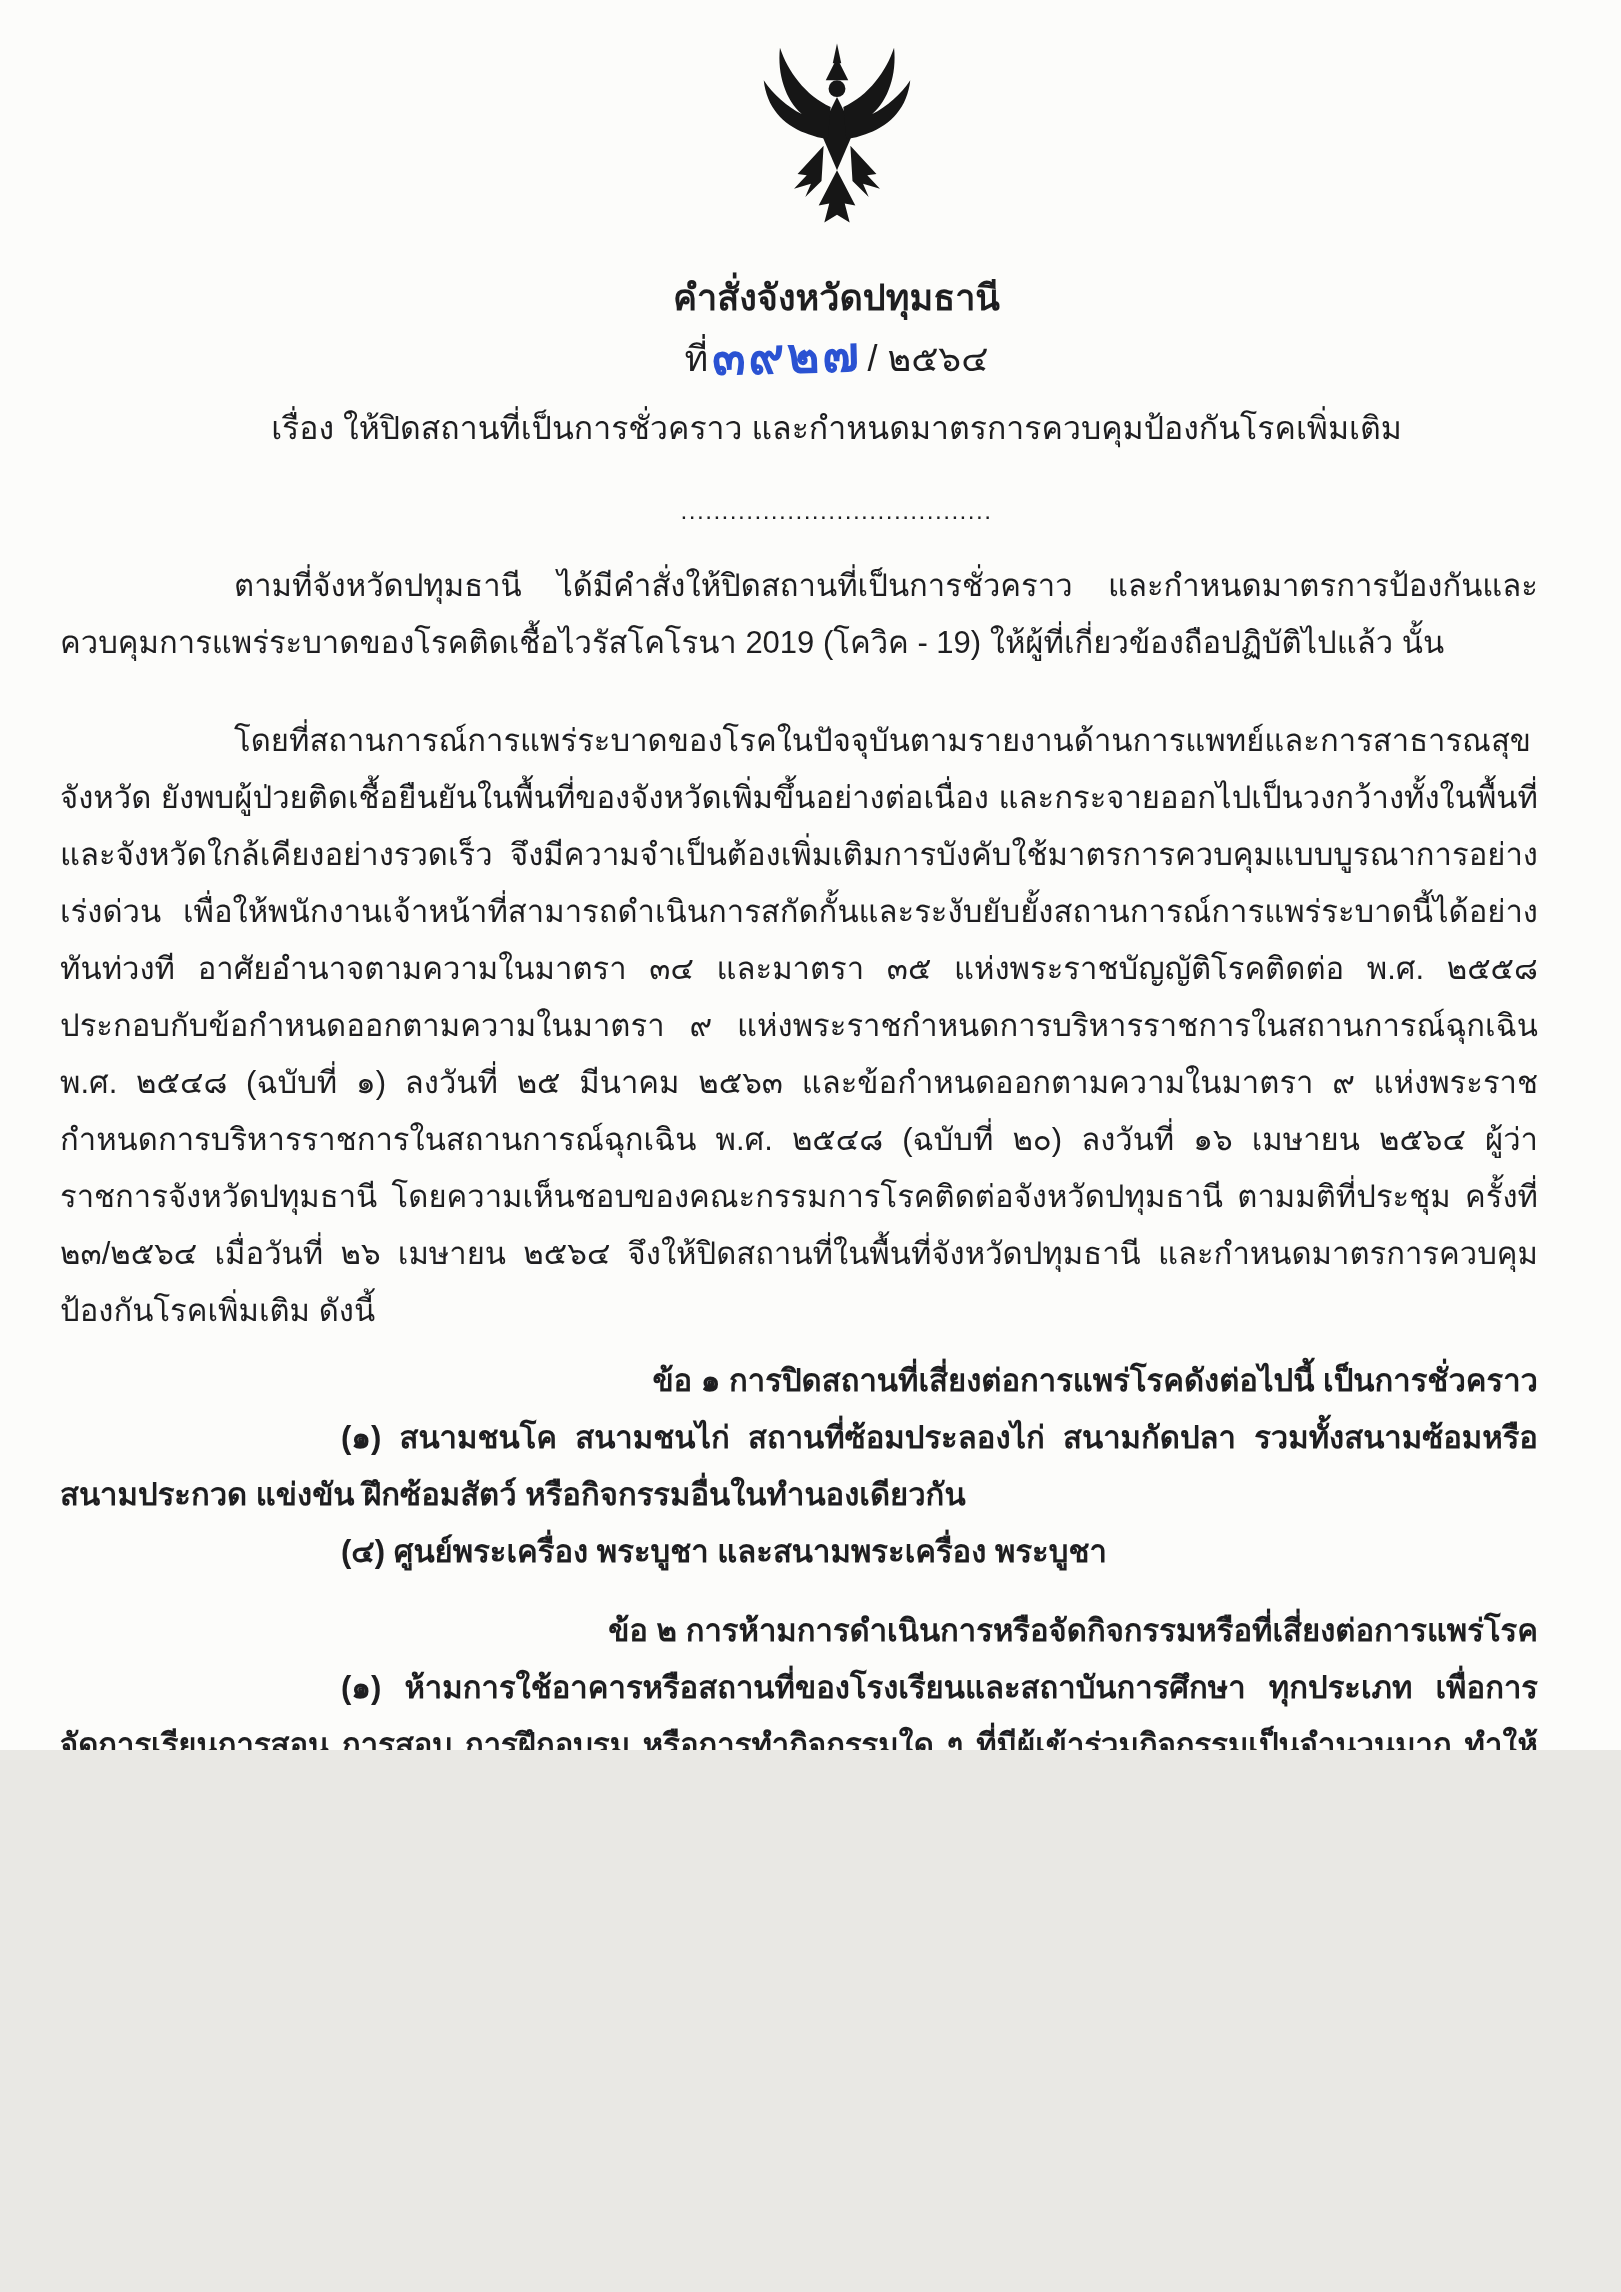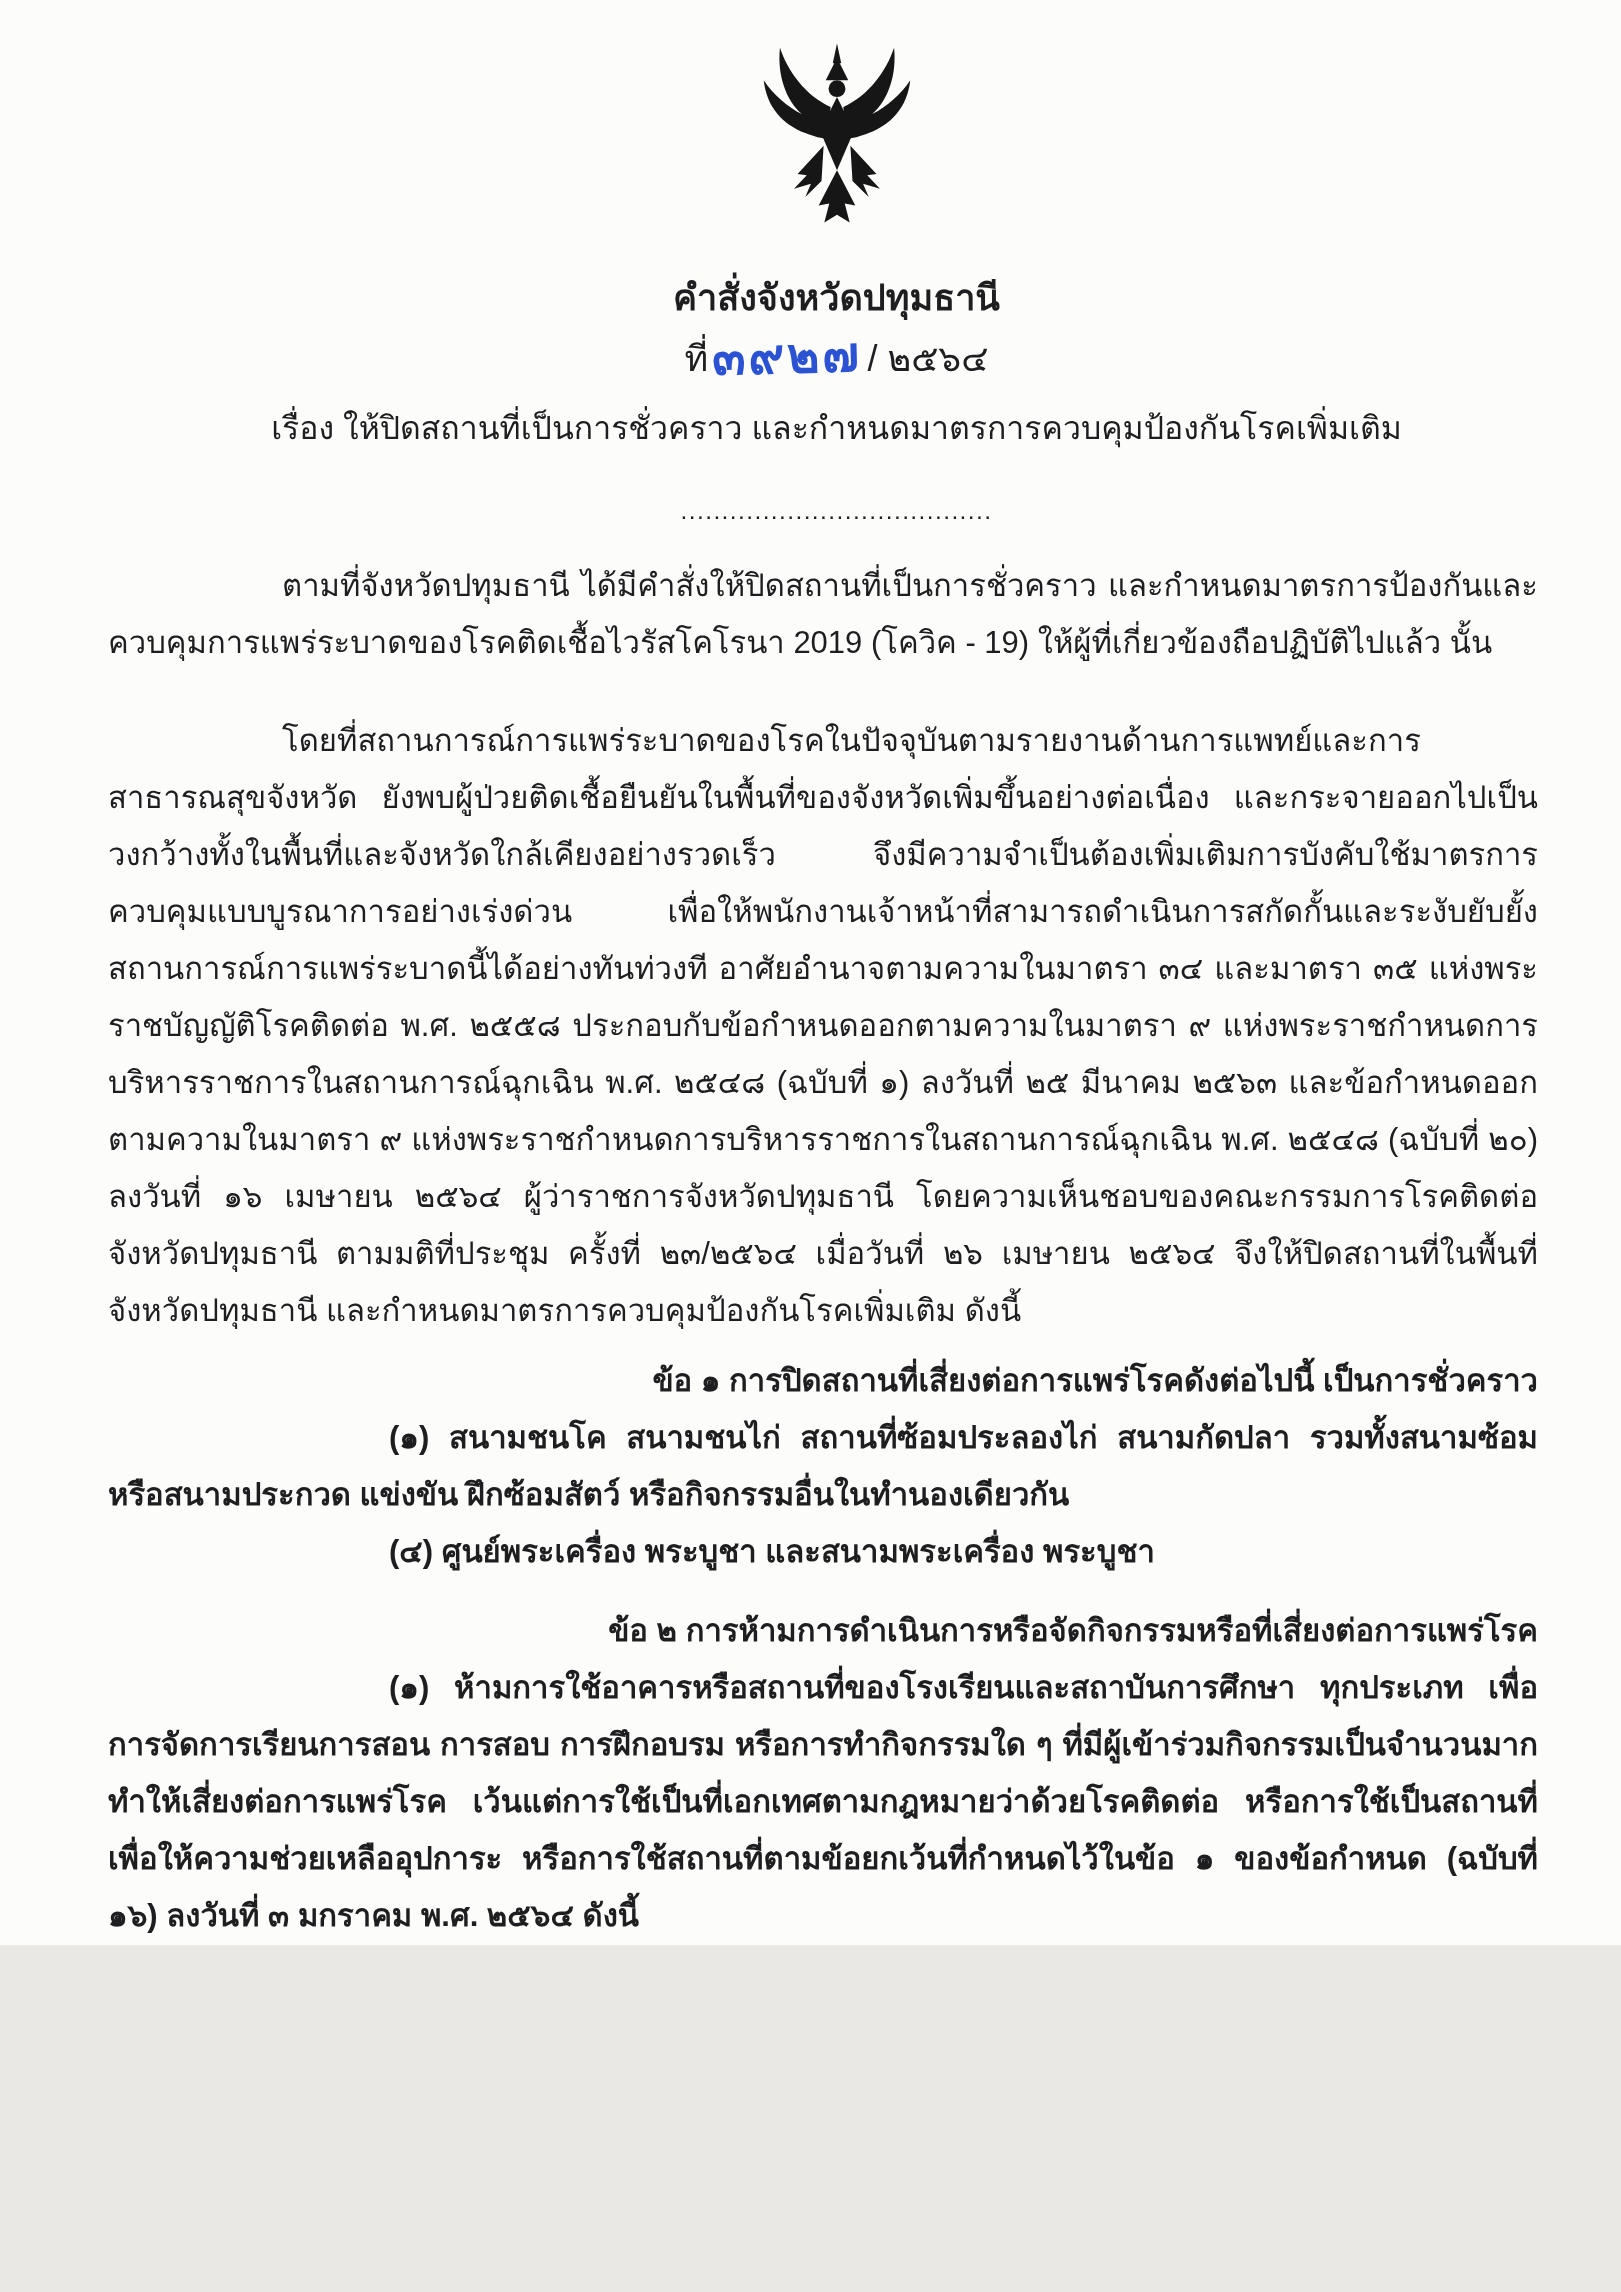--- a/index.html
+++ b/index.html
@@ -8,21 +8,21 @@
     --paper:#fcfcfa;
   }
   html,body{margin:0;padding:0;}
   body{
     background:#e9e8e4;
     font-family:"Liberation Sans","DejaVu Sans",sans-serif;
   }
   .page{
     position:relative;
     width:1621px;
-    height:1945px;
+    height:1750px;
     margin:0 auto;
     background:var(--paper);
     color:var(--ink);
     overflow:hidden;
     box-sizing:border-box;
     padding-top:34px;
   }
   
   .doc-header{
     text-align:center;
@@ -61,21 +61,21 @@
   }
   .divider-dots{
     font-size:24.5px;
     letter-spacing:1.4px;
     line-height:28px;
     margin-top:41px;
     color:var(--ink);
   }
   
   .body-text{
-    padding:0 83px 0 108px;
+    padding:0 83px 0 60px;
     font-size:31px;
     line-height:57px;
     text-align:justify;
   }
   .para{ text-indent:174px; margin:0; }
   .para.first{ margin-top:32px; }
   .para.second{ margin-top:41px; }
   .sec-heading{
     font-weight:bold;
     margin:13px 0 0 247px;

